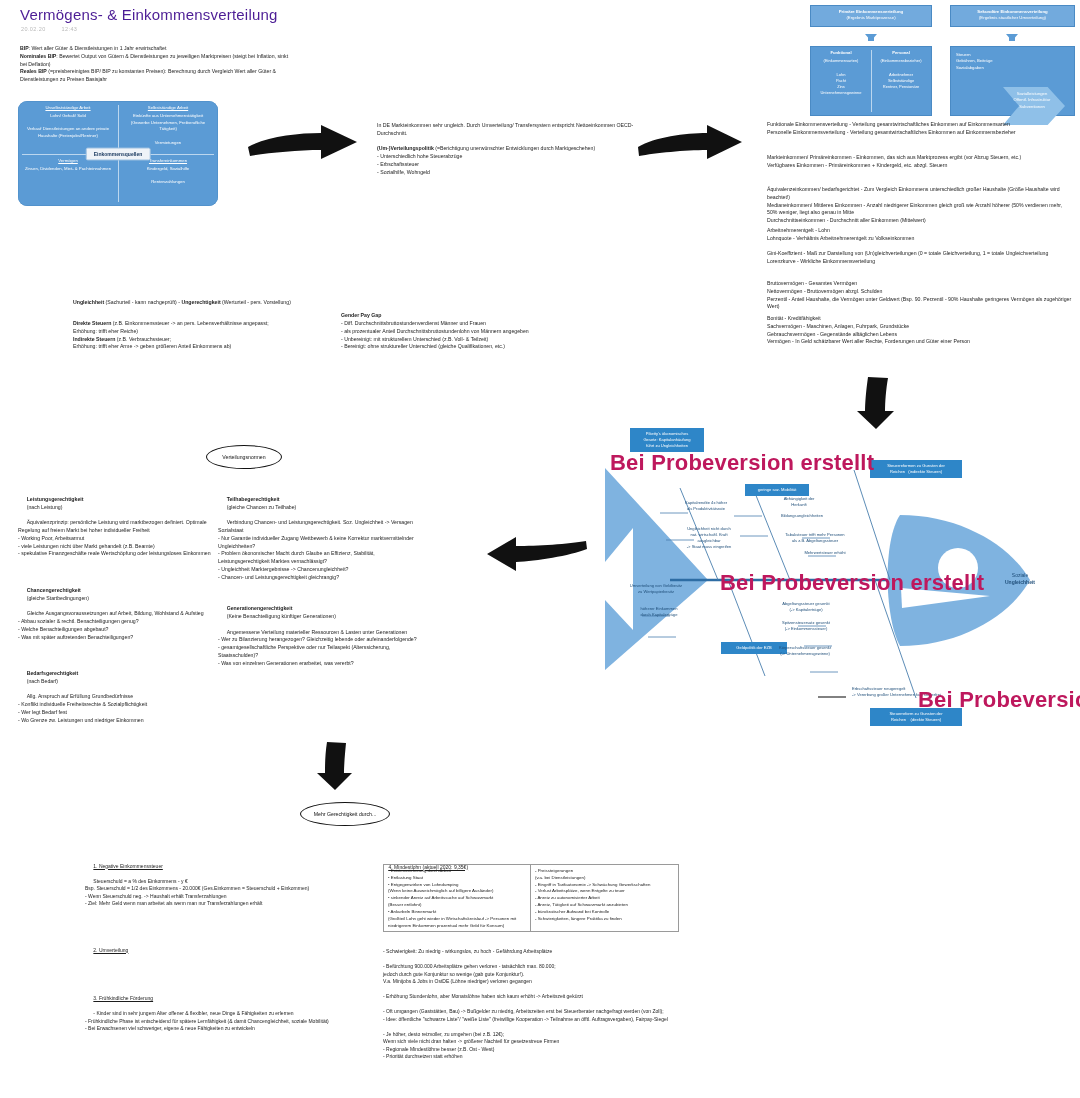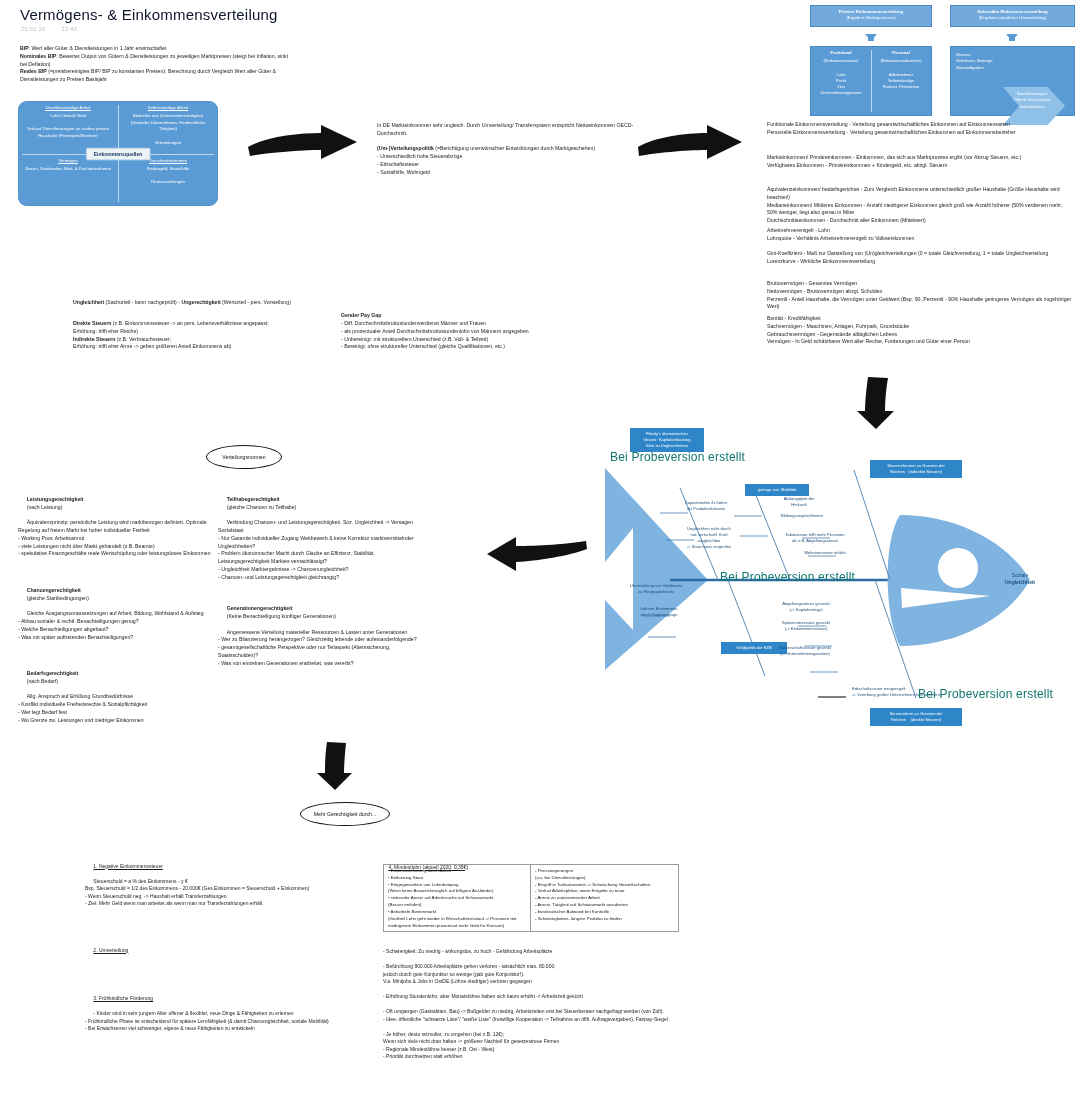--- a/index.html
+++ b/index.html
@@ -14,21 +14,21 @@
     -webkit-font-smoothing:antialiased;
   }
   .canvas{position:absolute;inset:0;width:1080px;height:1098px;}
   .abs{position:absolute;}
 
   
   #page-title{
     left:20px;top:6px;
     font-size:15px;
     font-weight:400;
-    color:#0f172a;
+    color:#4c1d95;
     letter-spacing:.2px;
   }
   .meta-row{left:21px;top:26px;font-size:5.5px;color:#b9b9b9;letter-spacing:.4px;}
   .meta-row span{margin-right:14px;}
 
   
   .tblock{font-size:5.2px;line-height:1.5;color:#1d1d1d;white-space:pre-wrap;}
   .tblock b{font-weight:700;}
   .tblock .u{text-decoration:underline;}
   .t5{font-size:5.0px;}
@@ -81,21 +81,21 @@
 
   
   #fishbone{left:470px;top:420px;width:610px;height:320px;}
   .fb-label{
     position:absolute;box-sizing:border-box;background:#2e86c8;color:#fff;
     font-size:4.1px;line-height:1.45;text-align:center;padding:3px 4px;
   }
   .fb-txt{position:absolute;color:#1f4e79;font-size:4.1px;line-height:1.45;text-align:center;}
   .fb-head{position:absolute;color:#1f4e79;font-size:5px;line-height:1.4;text-align:center;font-weight:400;}
   .watermark{
-    position:absolute;color:#0f766e;font-size:12px;font-weight:400;white-space:nowrap;
+    position:absolute;color:#be185d;font-size:22px;font-weight:700;white-space:nowrap;
     font-family:"Liberation Sans", sans-serif;letter-spacing:.2px;
   }
 
   
   .mini-table{position:absolute;border:.6px solid #9a9a9a;box-sizing:border-box;display:flex;}
   .mini-table .col{box-sizing:border-box;padding:3px 4px;font-size:4.4px;line-height:1.55;}
   .mini-table .col.left{border-right:.6px solid #9a9a9a;}
 </style>
 </head>
 <body>

